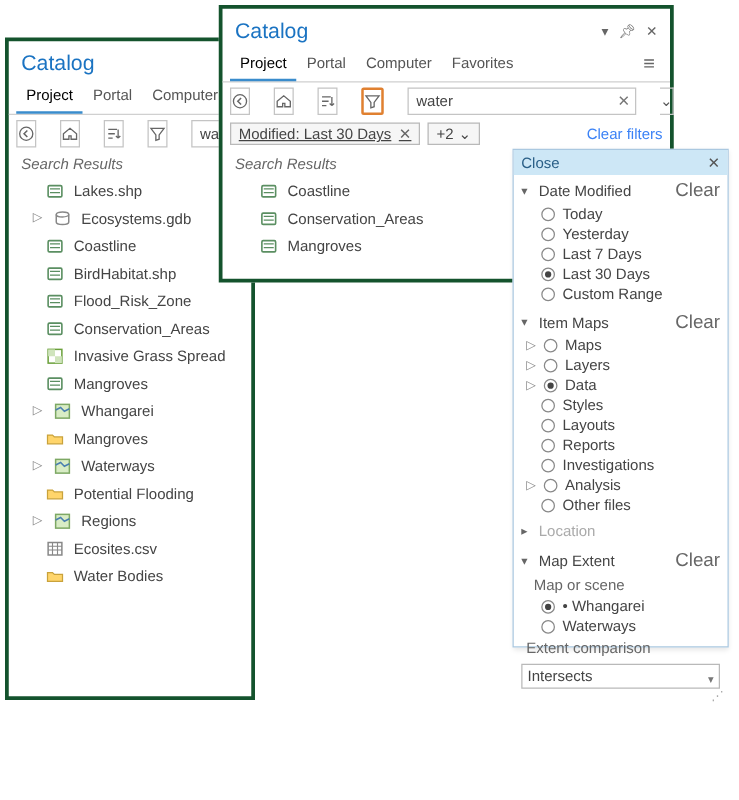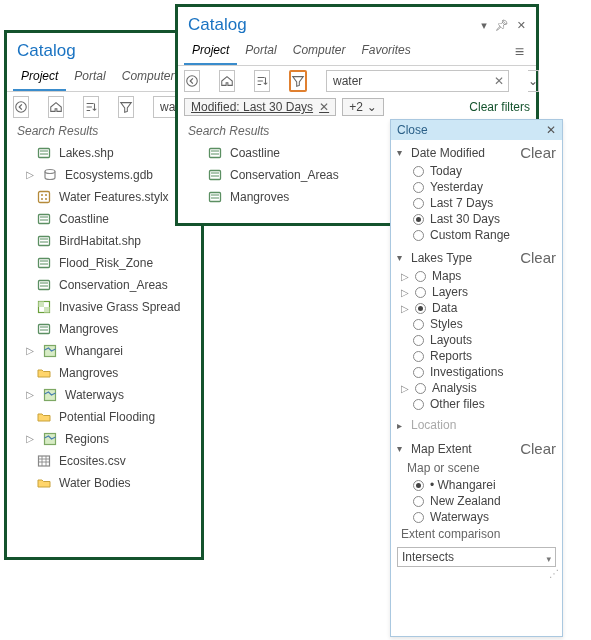--- a/index.html
+++ b/index.html
@@ -31,21 +31,20 @@
     justify-content: space-between;
   }
   .win-controls { display:flex; gap:8px; color:#666; font-size:11px; }
   .win-controls span { cursor:pointer; }
   .tabs {
     display: flex;
     align-items: center;
     border-bottom: 1px solid #d0d0d0;
     padding: 0 6px;
     justify-content: space-between;
-    font-style: italic;
   }
   .tab-row { display:flex; }
   .tab {
     padding: 4px 8px 6px 8px;
     cursor: pointer;
     color: #555;
   }
   .tab.active {
     color: #000;
     border-bottom: 2px solid #3a8ccc;
@@ -115,21 +114,21 @@
   .plus-chip {
     border:1px solid #b9b9b9;
     background:#f6f6f6;
     padding:1px 6px;
     display:flex; gap:4px; align-items:center;
     cursor:pointer;
     color:#444;
   }
   .clear-filters {
     margin-left:auto;
-    color:#14532d;
+    color:#3b82f6;
     cursor:pointer;
   }
   .section-label {
     font-style: italic;
     color:#666;
     padding: 2px 8px 4px 10px;
   }
   .result-list { padding: 0 4px 6px 4px; }
   .result-item {
     display:flex;
@@ -210,21 +209,21 @@
     align-self:flex-end;
     color:#aaa;
     font-size:10px;
     padding: 0 3px 1px 0;
     line-height:8px;
   }
 
   
   #left-panel { left:4px; top:30px; width:200px; height:530px; }
   #right-panel { left:175px; top:4px; width:364px; height:222px; z-index:2; }
-  #filter-popup { left:390px; top:119px; z-index:3; height:518px; }
+  #filter-popup { left:410px; top:119px; z-index:3; height:399px; }
 </style>
 </head>
 <body>
 
 <div class="panel" id="left-panel">
   <div class="panel-title">
     <span>Catalog</span>
   </div>
   <div class="tabs">
     <div class="tab-row">
@@ -272,32 +271,20 @@
       </div>
       <div class="result-item">
         <span class="expander">▷</span>
         <span class="icon-box">
           <svg viewBox="0 0 16 16">
             <ellipse cx="8" cy="4.5" rx="5" ry="2" fill="none" stroke="#888" stroke-width="1.2"></ellipse>
             <path d="M3 4.5v6c0 1.1 2.2 2 5 2s5-.9 5-2v-6" fill="none" stroke="#888" stroke-width="1.2"></path>
           </svg>
         </span>
         <span>Ecosystems.gdb</span>
-      </div>
-      <div class="result-item no-expander">
-        <span class="icon-box">
-          <svg viewBox="0 0 16 16">
-            <rect x="2.5" y="2.5" width="11" height="11" rx="1.5" fill="none" stroke="#b58a3a" stroke-width="1.3"></rect>
-            <circle cx="6" cy="6" r="1" fill="#b58a3a"></circle>
-            <circle cx="10" cy="6" r="1" fill="#b58a3a"></circle>
-            <circle cx="6" cy="10" r="1" fill="#b58a3a"></circle>
-            <circle cx="10" cy="10" r="1" fill="#b58a3a"></circle>
-          </svg>
-        </span>
-        <span>Water Features.stylx</span>
       </div>
       <div class="result-item no-expander">
         <span class="icon-box">
           <svg viewBox="0 0 16 16">
             <rect x="2.5" y="3.5" width="11" height="9" rx="1" fill="none" stroke="#5b8f62" stroke-width="1.3"></rect>
             <path d="M4 6h8M4 9h8" stroke="#5b8f62" stroke-width="1"></path>
           </svg>
         </span>
         <span>Coastline</span>
       </div>
@@ -534,21 +521,21 @@
         <div class="popup-option">
           <span class="radio"></span>
           <span>Custom Range</span>
         </div>
       </div>
   </div>
 
   <div class="popup-section">
     <div class="popup-section-head">
       <span class="caret">▾</span>
-      <span>Lakes Type</span>
+      <span>Item Maps</span>
       <span class="clear">Clear</span>
     </div>
     <div id="type-options">
         <div class="popup-option">
           <span class="expander">▷</span>
           <span class="radio"></span>
           <span>Maps</span>
         </div>
         <div class="popup-option">
           <span class="expander">▷</span>
@@ -602,24 +589,20 @@
       <span class="clear">Clear</span>
     </div>
     <div class="popup-subhead">Map or scene</div>
     <div id="extent-options">
         <div class="popup-option">
           <span class="radio sel"></span>
           <span>• Whangarei</span>
         </div>
         <div class="popup-option">
           <span class="radio"></span>
-          <span>New Zealand</span>
-        </div>
-        <div class="popup-option">
-          <span class="radio"></span>
           <span>Waterways</span>
         </div>
       </div>
     <div class="popup-subhead" style="padding-left:4px">Extent comparison</div>
   </div>
   <div class="extent-select">
     <span>Intersects</span>
     <span style="font-size:9px;color:#777">▾</span>
   </div>
   <div class="resize-grip">⋰</div>

